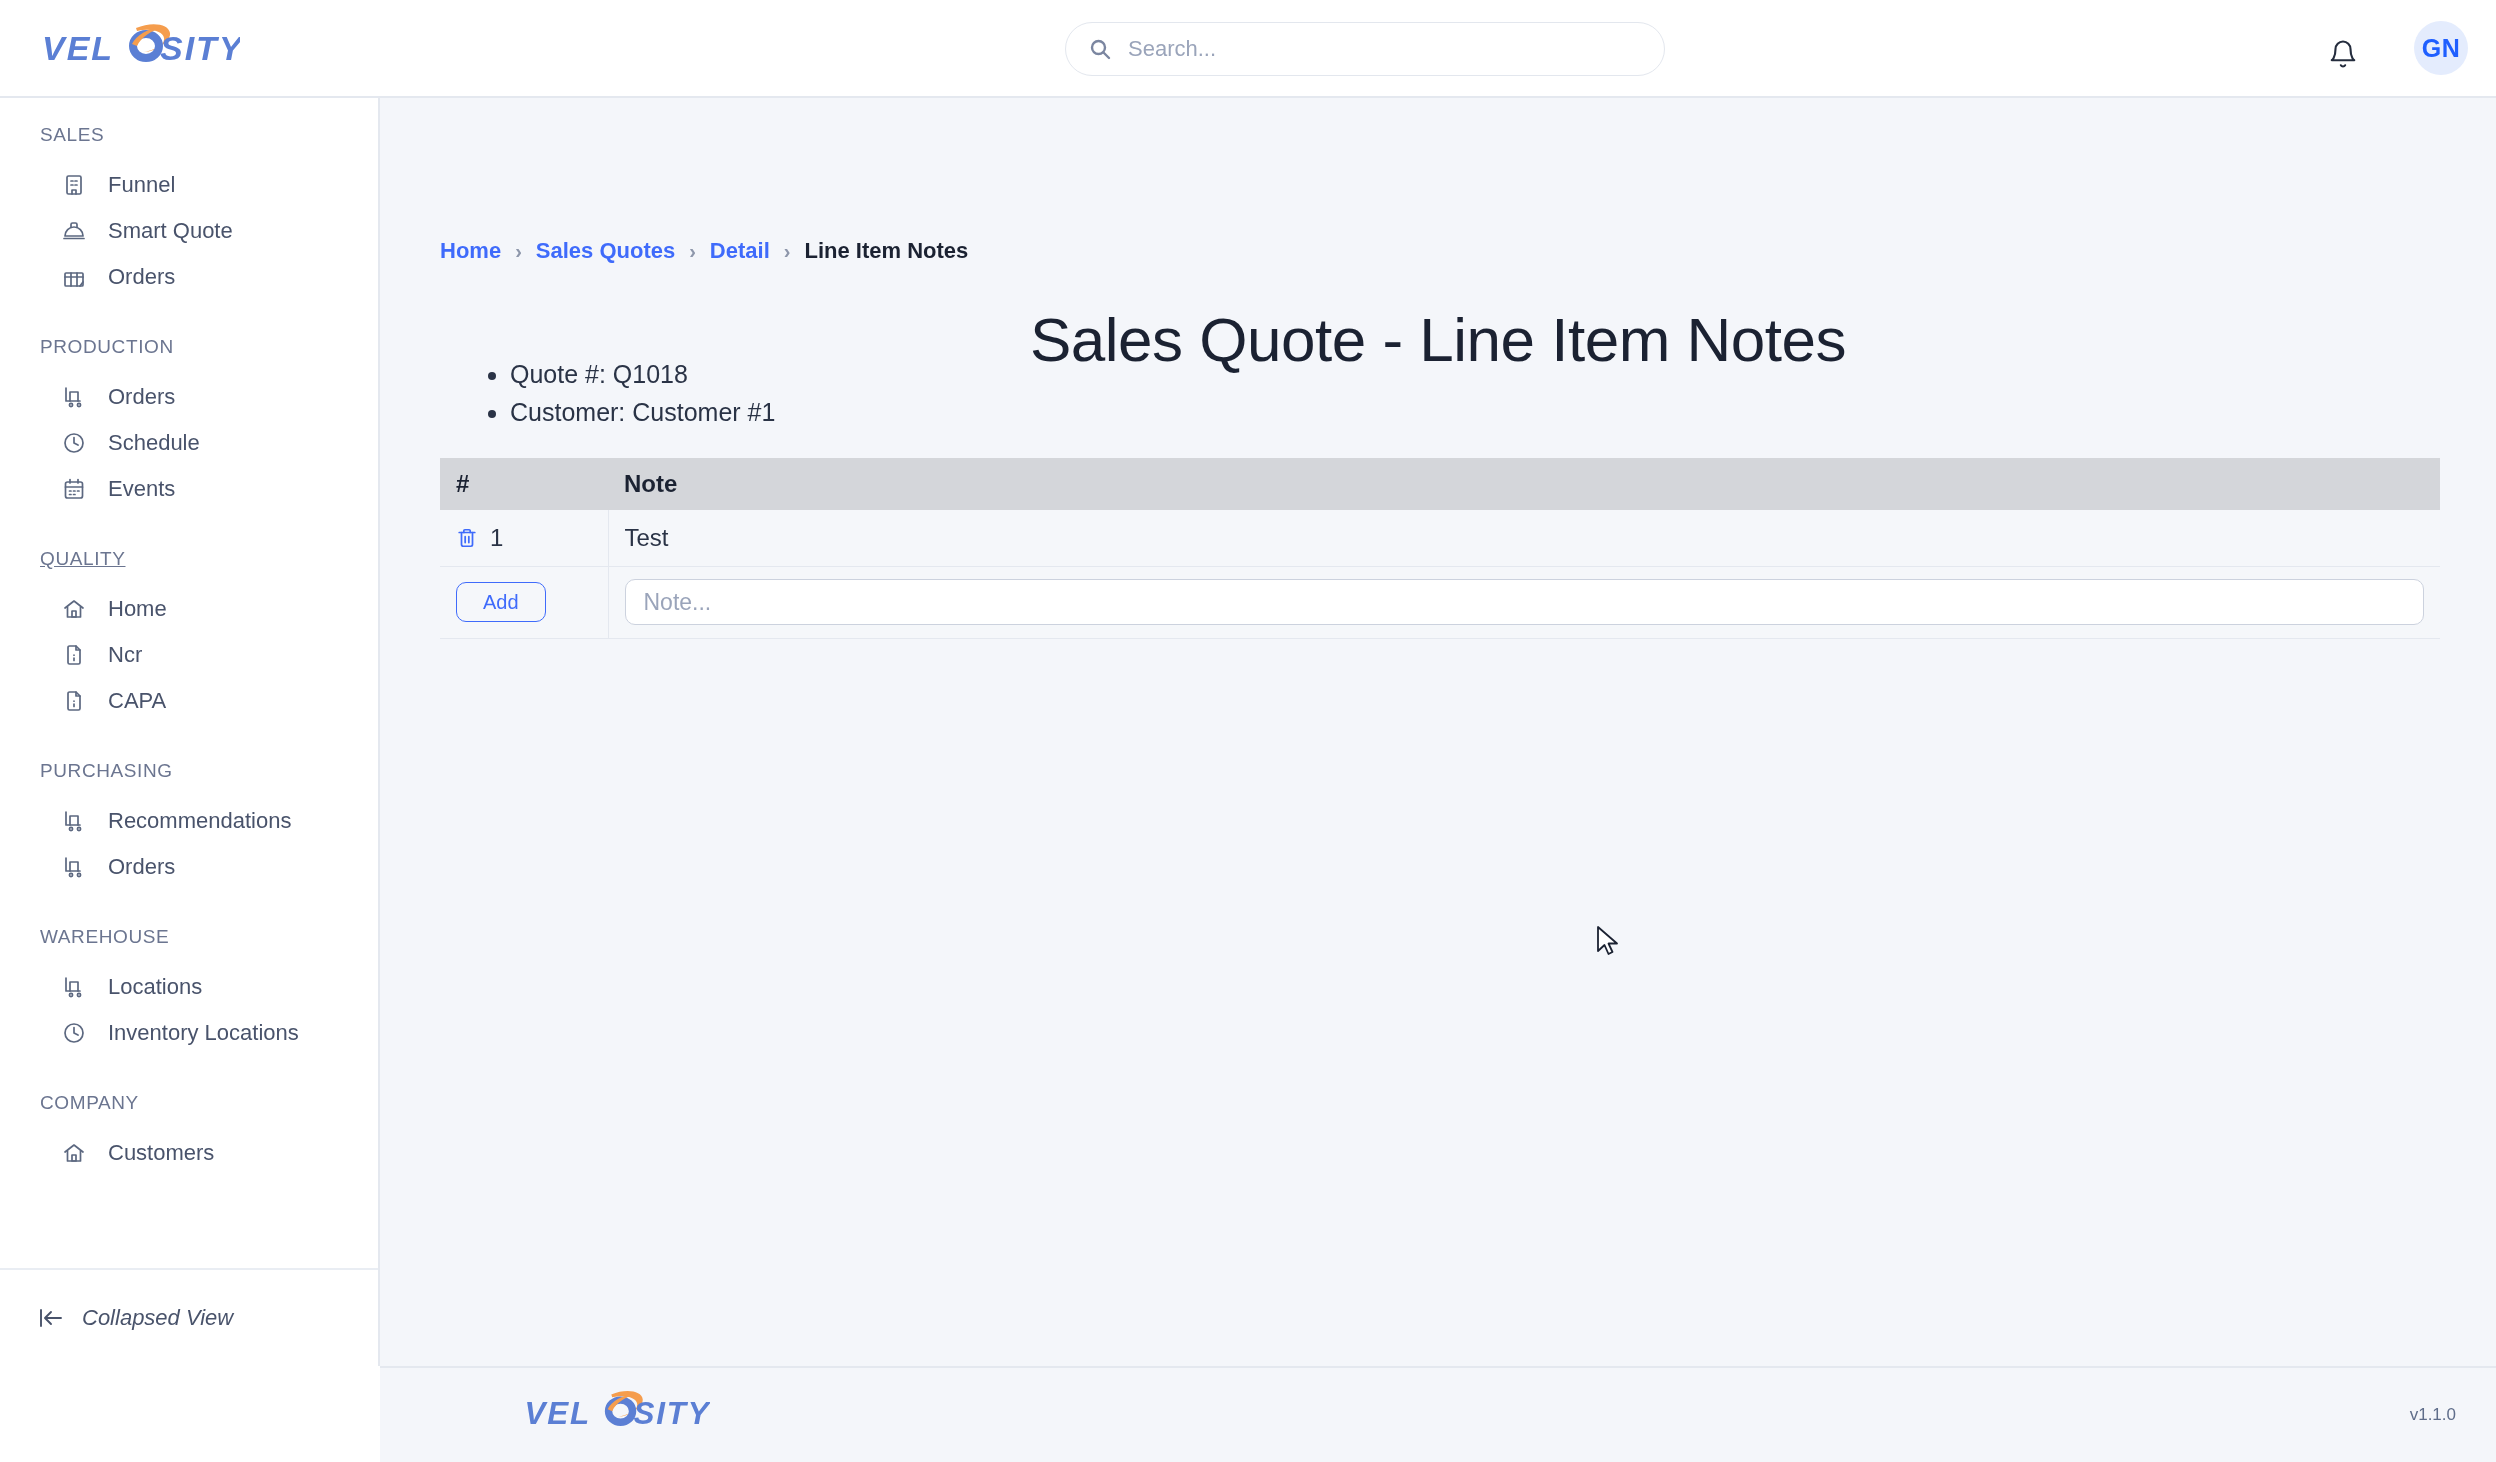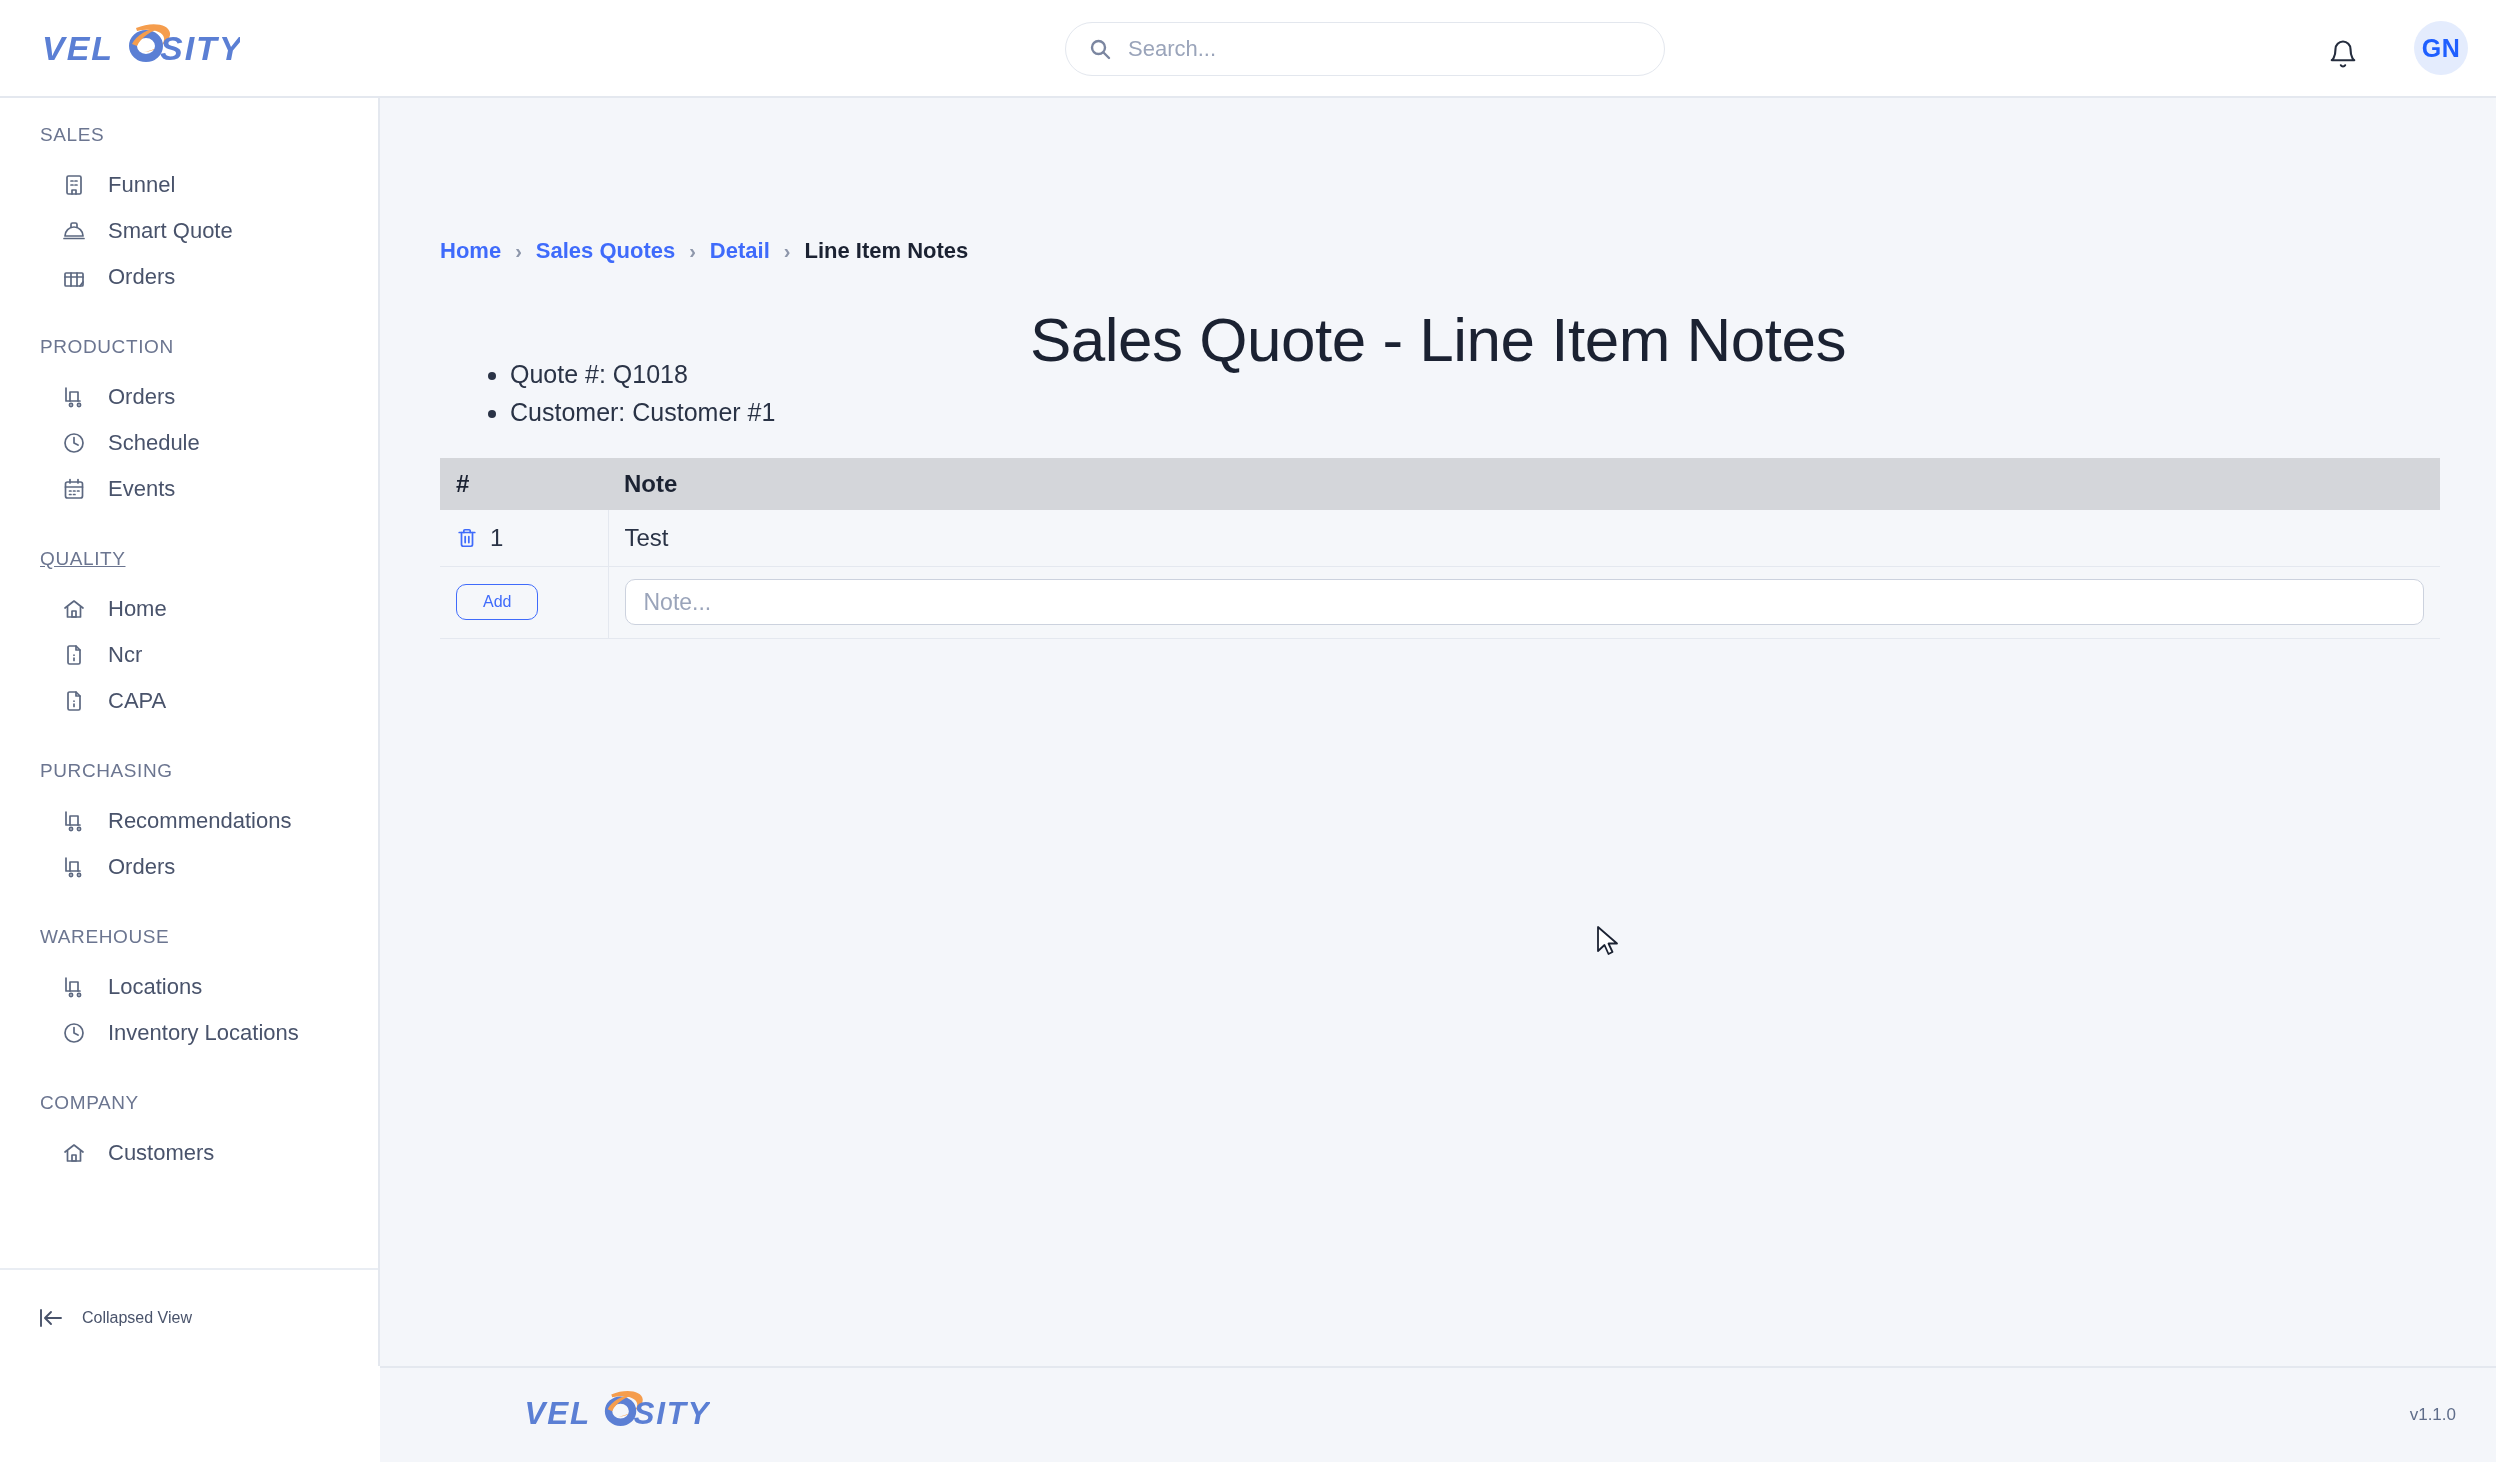--- a/index.html
+++ b/index.html
@@ -145,22 +145,23 @@
     height: 98px;
     border-top: 2px solid #e9edf3;
     display: flex;
     align-items: center;
     padding-left: 38px;
     gap: 18px;
     cursor: pointer;
     background: #ffffff;
   }
   .collapse-label {
-    font-size: 16px;
+    font-size: 22px;
     color: #49536b;
+    font-style: italic;
   }
 
   
   .main {
     position: absolute;
     top: 98px;
     left: 380px;
     width: 2116px;
     height: 1268px;
     background: #f4f6fa;
@@ -265,21 +266,21 @@
 
   tr.add-row td {
     height: 72px;
     border-bottom: 1.5px solid #e4e8ef;
   }
   .add-btn {
     border: 1.6px solid #3f6bfb;
     background: transparent;
     color: #3f6bfb;
     font-family: "Liberation Sans", sans-serif;
-    font-size: 16px;
+    font-size: 20px;
     border-radius: 10px;
     padding: 8px 26px;
     cursor: pointer;
     line-height: 1.1;
   }
   .note-input {
     width: 100%;
     height: 46px;
     border: 1.5px solid #ccd2de;
     border-radius: 10px;

